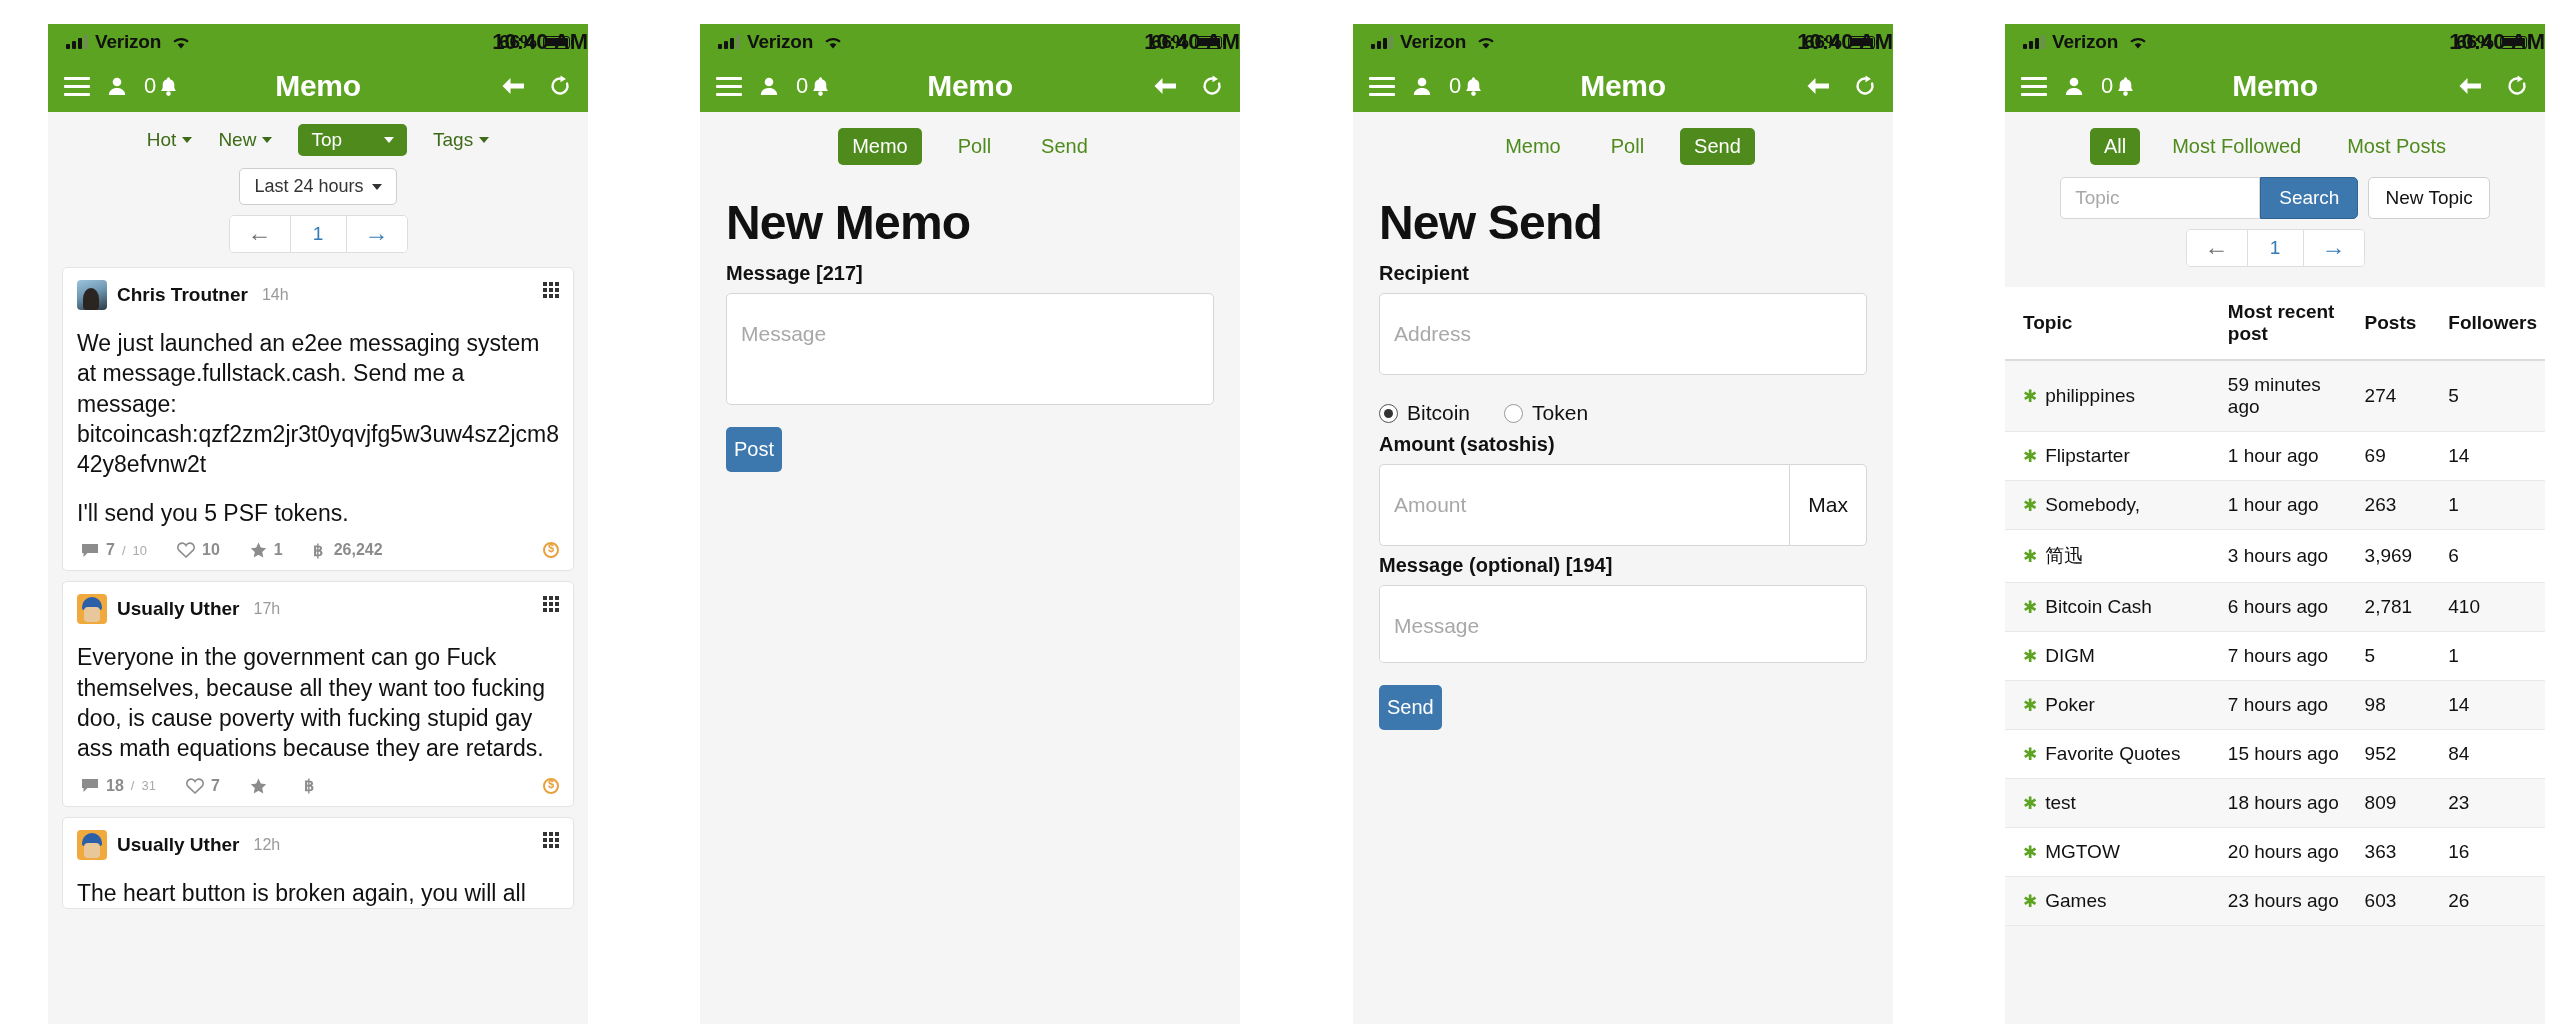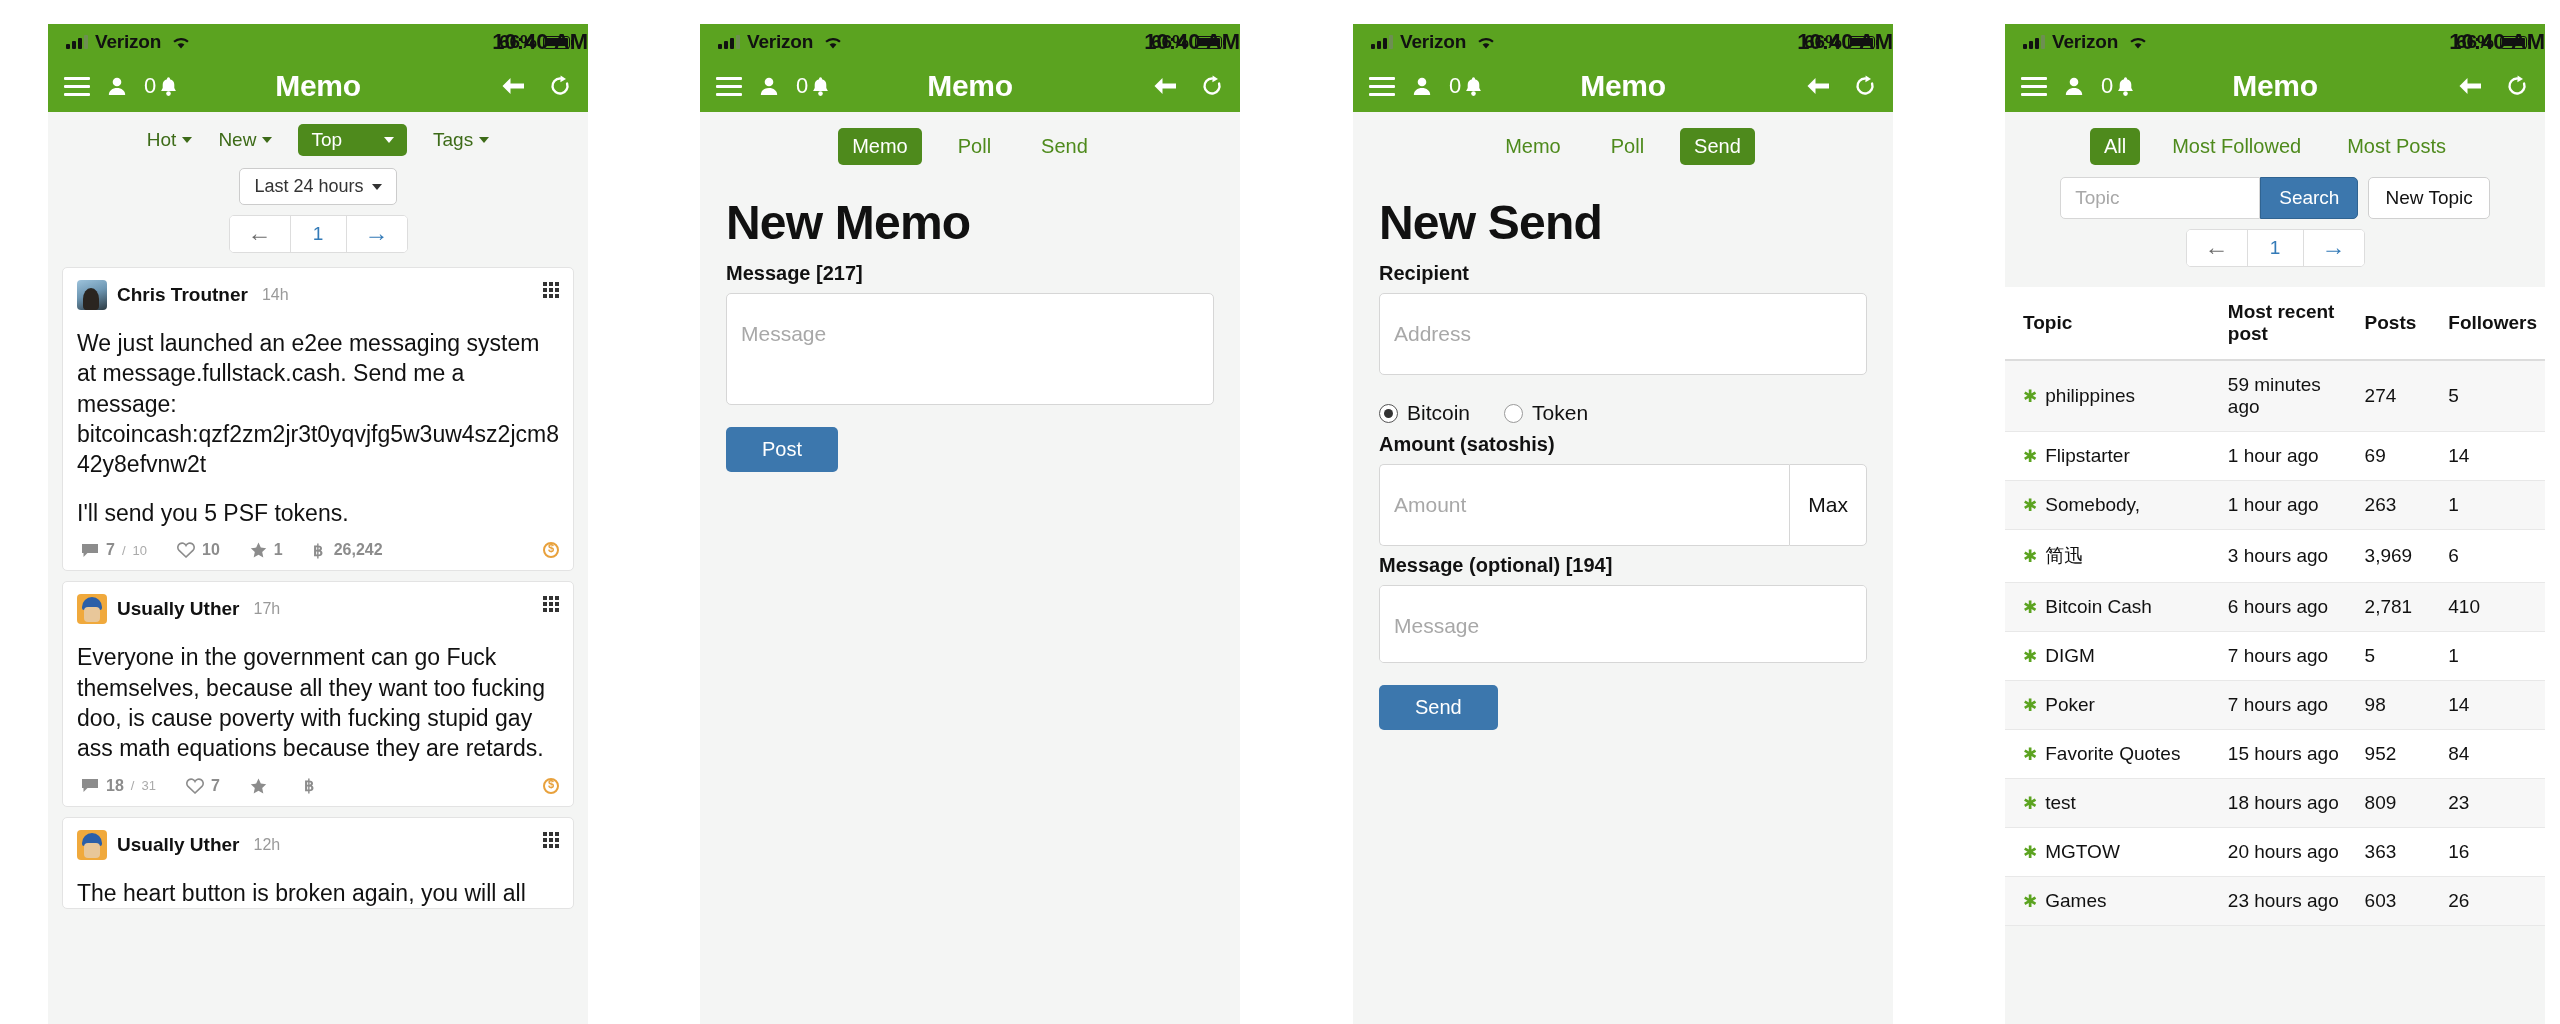--- a/index.html
+++ b/index.html
@@ -219,21 +219,21 @@
   .finput {
     width: 100%; border: 1px solid #d6d6d6; border-radius: 5px;
     background: #fff; font-size: 21px; color: #111;
     padding: 28px 14px; font-family: "Liberation Sans", sans-serif;
   }
   .finput::placeholder { color: #a8a8a8; }
   textarea.finput { resize: none; height: 112px; }
   textarea.short { height: 78px; }
   .btn {
     border: none; border-radius: 5px; cursor: pointer;
-    font-size: 20px; padding: 11px 36px; font-family: "Liberation Sans", sans-serif;
+    font-size: 20px; padding: 11px 8px; font-family: "Liberation Sans", sans-serif;
   }
   .btn-blue { background: #3c77ad; color: #fff; }
   .mt18 { margin-top: 18px; }
   .mt24 { margin-top: 8px; }
 
   .radiorow { display: flex; align-items: center; gap: 34px; margin-top: 26px; }
   .radio { display: flex; align-items: center; gap: 9px; font-size: 21px; color: #111; cursor: pointer;}
   .rdot {
     width: 19px; height: 19px; border-radius: 50%;
     border: 1.5px solid #9a9a9a; background: #fff; position: relative;

